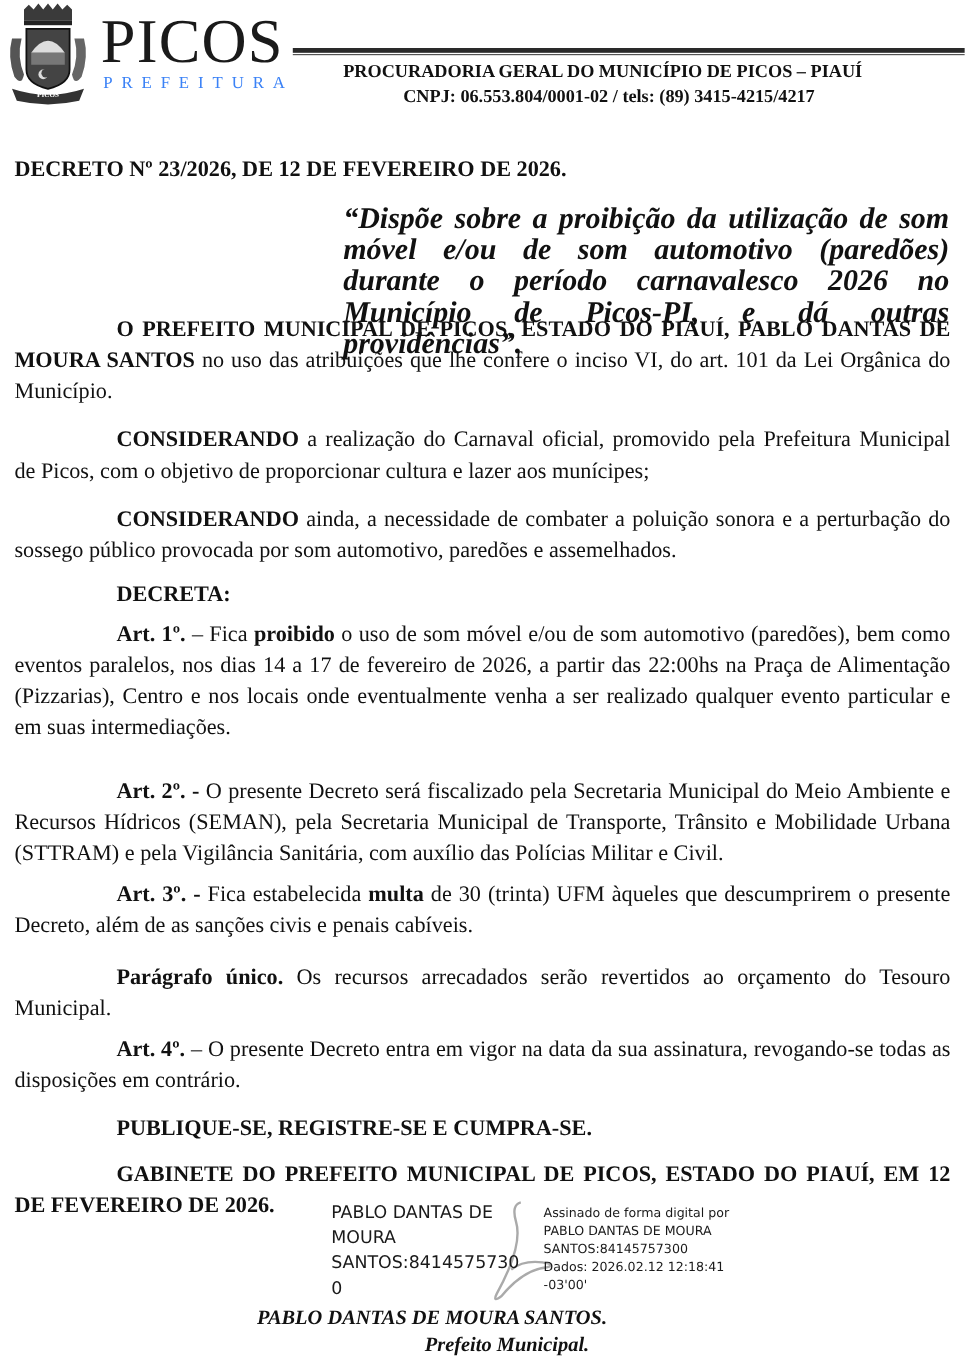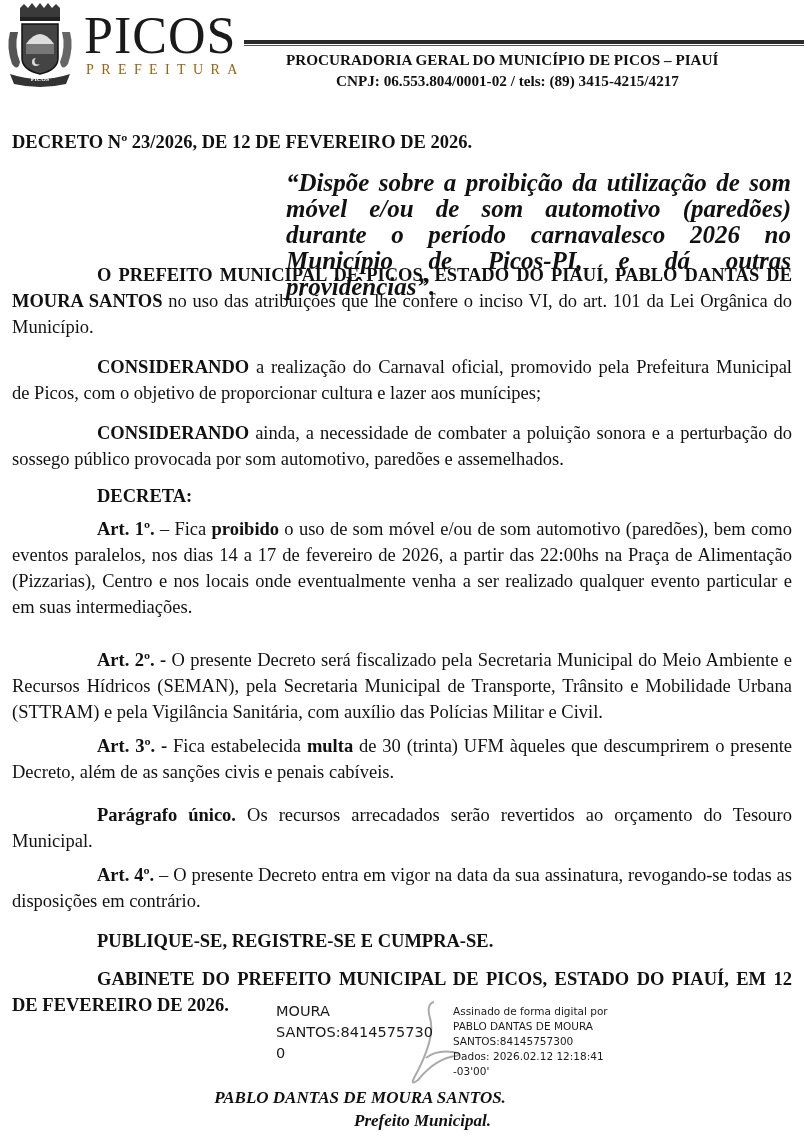--- a/index.html
+++ b/index.html
@@ -1,20 +1,20 @@
 <!DOCTYPE html>
 <html><head>
   <meta charset="utf-8">
   <style>
     html, body { margin: 0; padding: 0; background: #ffffff; }
     body { width: 804px; height: 1136px; position: relative; overflow: hidden; color: #111; font-family: "Liberation Serif", serif; }
 
     .crest { position: absolute; left: 4px; top: 2px; width: 72px; height: 86px; }
     .logo-word { position: absolute; left: 84px; top: 10px; font-family: "Liberation Serif", serif; font-size: 52px; line-height: 52px; color: #1a1a1a; letter-spacing: 1px; }
-    .logo-sub { position: absolute; left: 86px; top: 62px; font-family: "Liberation Serif", serif; font-size: 14px; letter-spacing: 7.4px; color: #a16207; }
+    .logo-sub { position: absolute; left: 86px; top: 62px; font-family: "Liberation Serif", serif; font-size: 14px; letter-spacing: 7.4px; color: #3b82f6; }
     .header-rule { position: absolute; left: 244px; right: 0; top: 40px; height: 4px; background: #2a2a2a; }
     .header-rule::after { content: ""; position: absolute; left: 0; right: 0; top: 5px; height: 1px; background: #555; }
     .agency { position: absolute; left: 286px; top: 51px; font-weight: bold; font-size: 15.2px; }
     .cnpj { position: absolute; left: 336px; top: 72px; font-weight: bold; font-size: 15.2px; }
 
     .title { position: absolute; left: 12px; top: 132px; font-weight: bold; font-size: 18.5px; text-align: right; }
     .ementa { position: absolute; left: 286px; top: 170px; width: 505px; font-style: italic; font-weight: bold; font-size: 25px; line-height: 26px; text-align: justify; text-align-last: left; }
 
     .p { position: absolute; left: 12px; width: 780px; font-size: 18.5px; line-height: 26px; text-align: justify; }
     .p .ind { display: inline-block; width: 85px; }
@@ -75,20 +75,21 @@
 <div class="p" style="top:862px;"><span class="ind"></span><span class="b">Art. 4º.</span><span> – O presente Decreto entra em vigor na data da sua assinatura, revogando-se todas as disposições em contrário.</span></div>
 
 <div class="p" style="top:928px;"><span class="ind"></span><span class="b">PUBLIQUE-SE, REGISTRE-SE E CUMPRA-SE.</span></div>
 
 <div class="p" style="top:966px;font-family:Liberation Serif, serif;"><span class="ind"></span><span class="b">GABINETE DO PREFEITO MUNICIPAL DE PICOS, ESTADO DO PIAUÍ, EM 12 DE FEVEREIRO DE 2026.</span></div>
 
 <svg class="sig-mark" viewBox="0 0 70 90">
   <path d="M38 4 Q30 6 34 20 Q40 40 18 80 Q14 88 22 82 Q40 60 60 58 Q68 56 56 54 Q40 52 30 60" fill="none" stroke="#aaa" stroke-width="2"></path>
 </svg>
 <div class="sig-name">
+  <div>PABLO DANTAS DE</div>
   <div>MOURA</div>
   <div>SANTOS:8414575730</div>
   <div>0</div>
 </div>
 <div class="sig-detail">
   <div>Assinado de forma digital por</div>
   <div>PABLO DANTAS DE MOURA</div>
   <div>SANTOS:84145757300</div>
   <div>Dados: 2026.02.12 12:18:41</div>
   <div>-03'00'</div>

